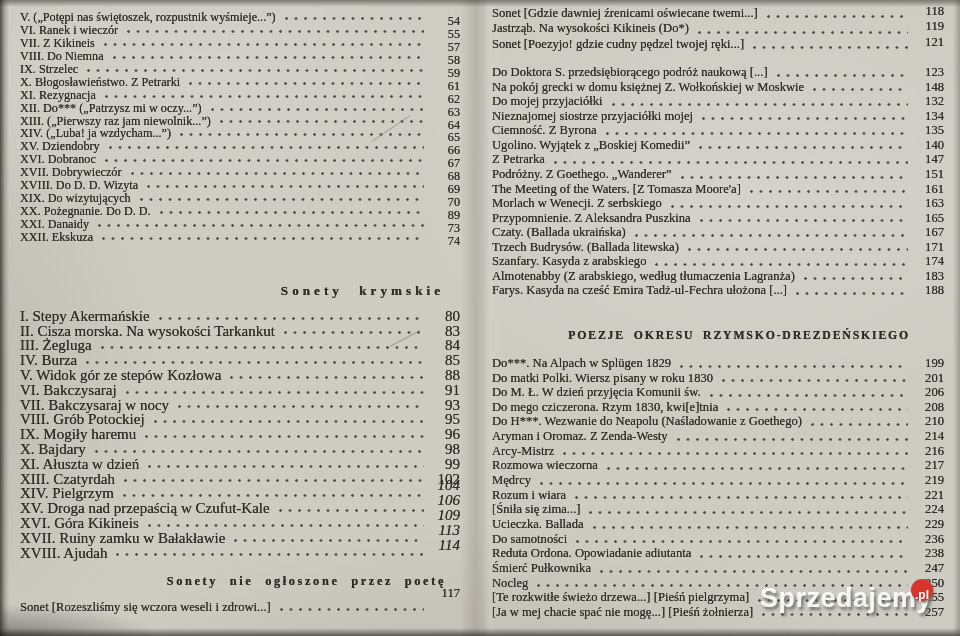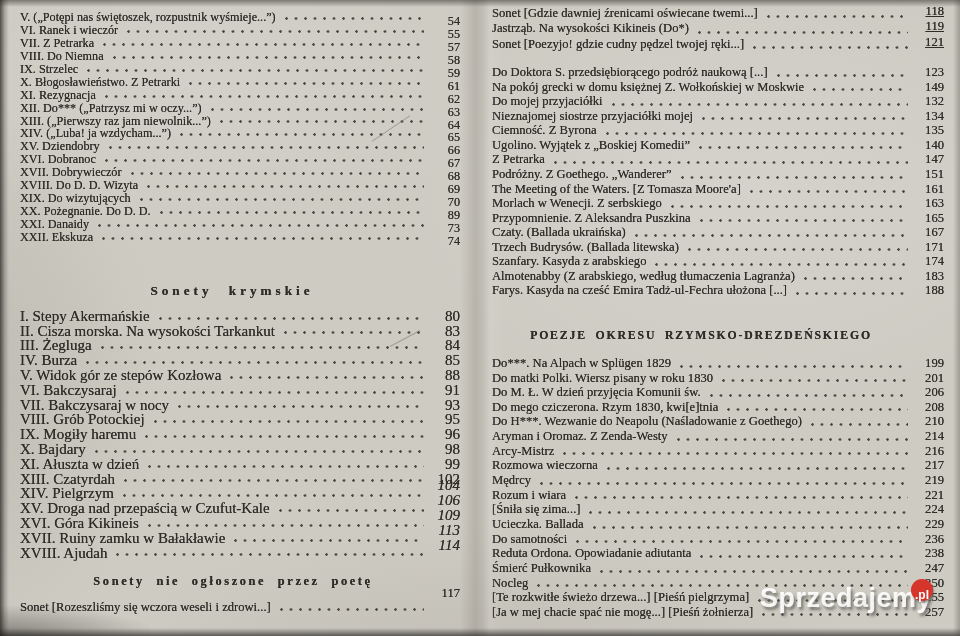--- a/index.html
+++ b/index.html
@@ -44,27 +44,27 @@
          background-size:9.5px 3px; background-repeat:repeat-x; }
   .pg  { flex:0 0 auto; width:28px; text-align:right; }
 
   #sec-odeskie .row      { height:12.95px; font-size:12.2px; }
   #sec-odeskie .pg       { transform:translateY(4px); }
   #sec-krymskie .row     { height:14.8px;  font-size:15px; }
   #sec-krymskie .row:nth-child(n+13) .pg { transform:translateY(-8px);font-style:italic; }
   #sec-nieogloszone .row { height:14px;    font-size:12.6px; }
   #sec-nieogloszone .pg  { transform:translateY(-14px); }
   #sec-sonety .row       { height:15.4px;  font-size:12.6px; }
-  #sec-sonety .pg        { transform:translateY(-2px);text-decoration:underline; }
+  #sec-sonety .pg        { transform:translateY(-2px); }
   #sec-misc .row         { height:14.55px; font-size:12.6px; }
   #sec-misc { margin-top:13px; }
   #sec-rzymsko .row      { height:14.65px; font-size:12.6px; }
   #sec-rzymsko { margin-top:13px; }
 
-  .heading { text-align:center; font-weight:bold; color:#2e2c27; }
+  .heading { text-align:right; font-weight:bold; color:#2e2c27; }
   #h-krymskie     { margin-top:40px; font-size:13.2px; letter-spacing:4px; word-spacing:9px; padding-right:16px; }
   #sec-krymskie   { margin-top:9px; }
   #h-nieogloszone { margin-top:15px; font-size:12.4px; letter-spacing:2.6px; word-spacing:6px; padding-right:14px; }
   #sec-nieogloszone { margin-top:11px; }
   #h-rzymsko      { margin-top:30px; font-size:11.8px; letter-spacing:1.8px; word-spacing:4px; padding-right:34px; font-weight:bold; }
 
   
   .row, .heading { text-shadow:0 0 0.5px rgba(42,40,35,0.85); }
 
   
@@ -92,21 +92,21 @@
           <span class="t">V. („Potępi nas świętoszek, rozpustnik wyśmieje...”)</span>
           <span class="lead"></span>
           <span class="pg">54</span>
         </div>
         <div class="row">
           <span class="t">VI. Ranek i wieczór</span>
           <span class="lead"></span>
           <span class="pg">55</span>
         </div>
         <div class="row">
-          <span class="t">VII. Z Petrarka</span>
+          <span class="t">VII. Z Kikineis</span>
           <span class="lead"></span>
           <span class="pg">57</span>
         </div>
         <div class="row">
           <span class="t">VIII. Do Niemna</span>
           <span class="lead"></span>
           <span class="pg">58</span>
         </div>
         <div class="row">
           <span class="t">IX. Strzelec</span>
@@ -300,21 +300,21 @@
 
     <div id="sec-misc">
         <div class="row">
           <span class="t">Do Doktora S. przedsiębiorącego podróż naukową [...]</span>
           <span class="lead"></span>
           <span class="pg">123</span>
         </div>
         <div class="row">
           <span class="t">Na pokój grecki w domu księżnej Z. Wołkońskiej w Moskwie</span>
           <span class="lead"></span>
-          <span class="pg">149</span>
+          <span class="pg">148</span>
         </div>
         <div class="row">
           <span class="t">Do mojej przyjaciółki</span>
           <span class="lead"></span>
           <span class="pg">132</span>
         </div>
         <div class="row">
           <span class="t">Nieznajomej siostrze przyjaciółki mojej</span>
           <span class="lead"></span>
           <span class="pg">134</span>

